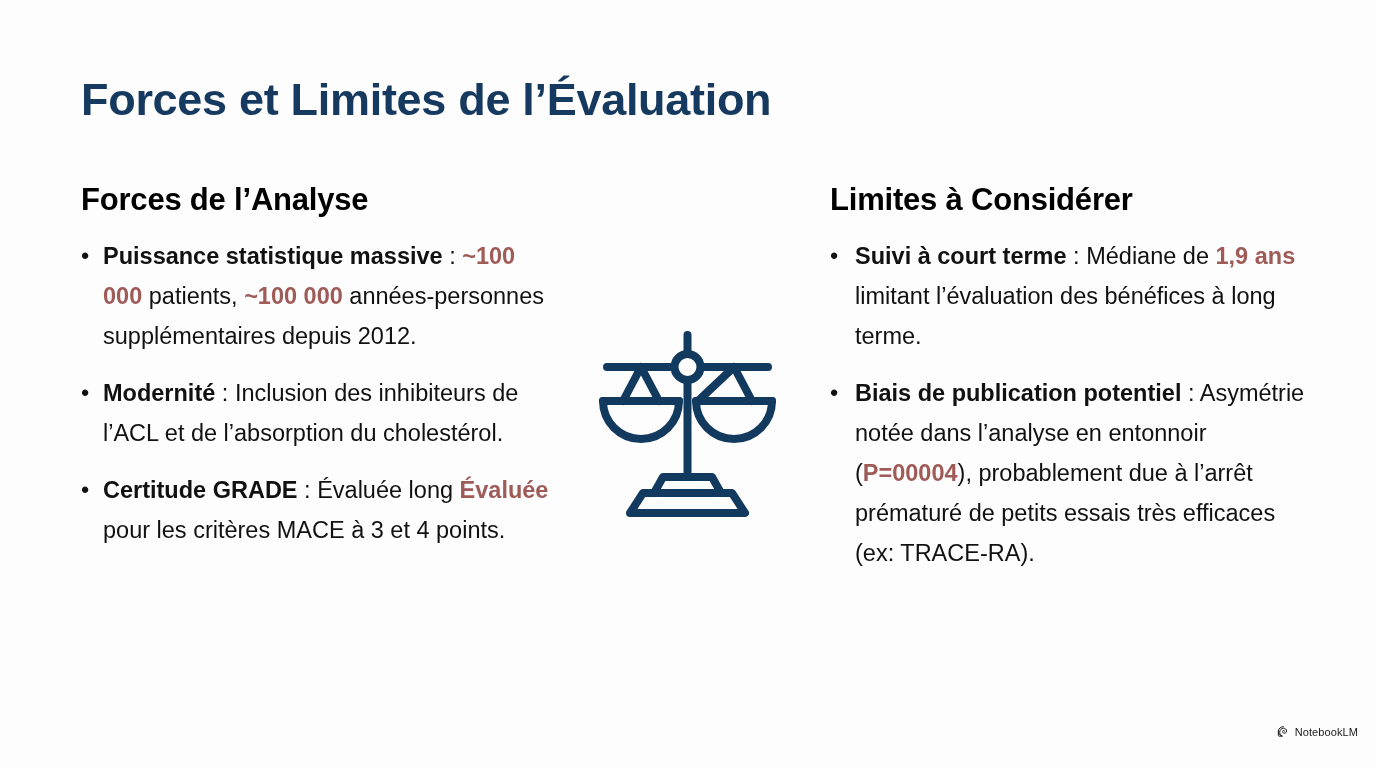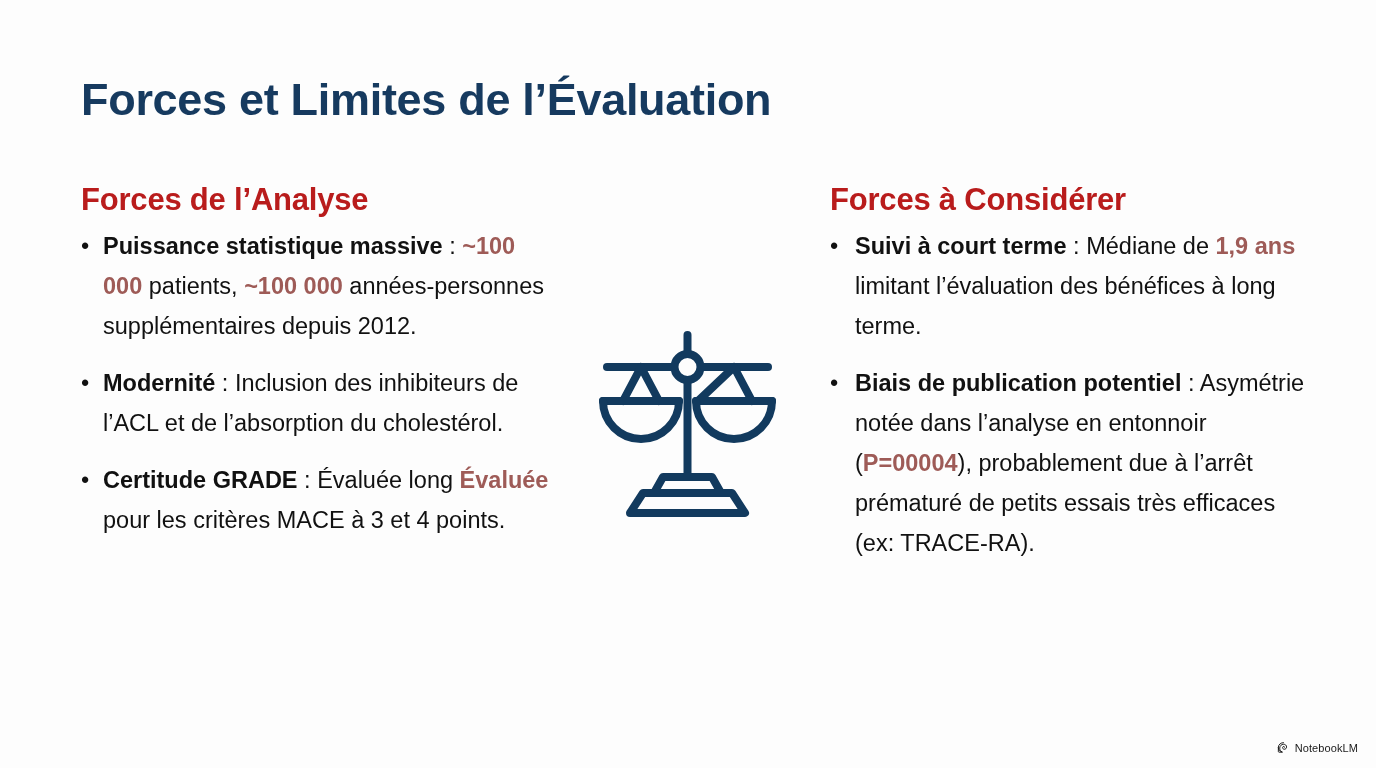--- a/index.html
+++ b/index.html
@@ -31,23 +31,23 @@
   .col {
     position:absolute;
     top:182px;
   }
   .col-left  { left:81px;  width:470px; }
   .col-right { left:830px; width:490px; }
 
   .col-heading {
     font-size:31px;
     font-weight:bold;
-    color:#b91c1c;
+    color:#000000;
     letter-spacing:-0.2px;
-    margin-bottom:8px;
+    margin-bottom:18px;
     white-space:nowrap;
   }
 
   .bullets { list-style:none; }
 
   .bullet {
     position:relative;
     padding-left:22px;
     font-size:23.5px;
     line-height:40px;
@@ -70,21 +70,21 @@
   
   .scales-icon {
     position:absolute;
     left:585px; top:325px;
     width:205px; height:200px;
   }
 
   
   .watermark {
     position:absolute;
-    right:18px; bottom:14px;
+    right:18px; bottom:30px;
     display:flex;
     align-items:center;
     gap:5px;
   }
   .watermark .wm-label {
     font-size:11px;
     color:#1a1a1a;
     letter-spacing:0.1px;
   }
 </style>
@@ -112,21 +112,21 @@
 
       <li class="bullet">
         <span class="dot">•</span>
         <span class="bold">Certitude GRADE</span><span> : </span><span>Évaluée long </span><span class="accent">Évaluée</span><span> pour les critères MACE à 3 et 4 points.</span>
       </li>
 
     </ul>
   </div>
 
   <div class="col col-right">
-    <div class="col-heading">Forces à Considérer</div>
+    <div class="col-heading">Limites à Considérer</div>
 
     <ul class="bullets">
 
       <li class="bullet">
         <span class="dot">•</span>
         <span class="bold">Suivi à court terme</span><span> : </span><span>Médiane de </span><span class="accent">1,9 ans</span><span> limitant l’évaluation des bénéfices à long terme.</span>
       </li>
 
       <li class="bullet">
         <span class="dot">•</span>

